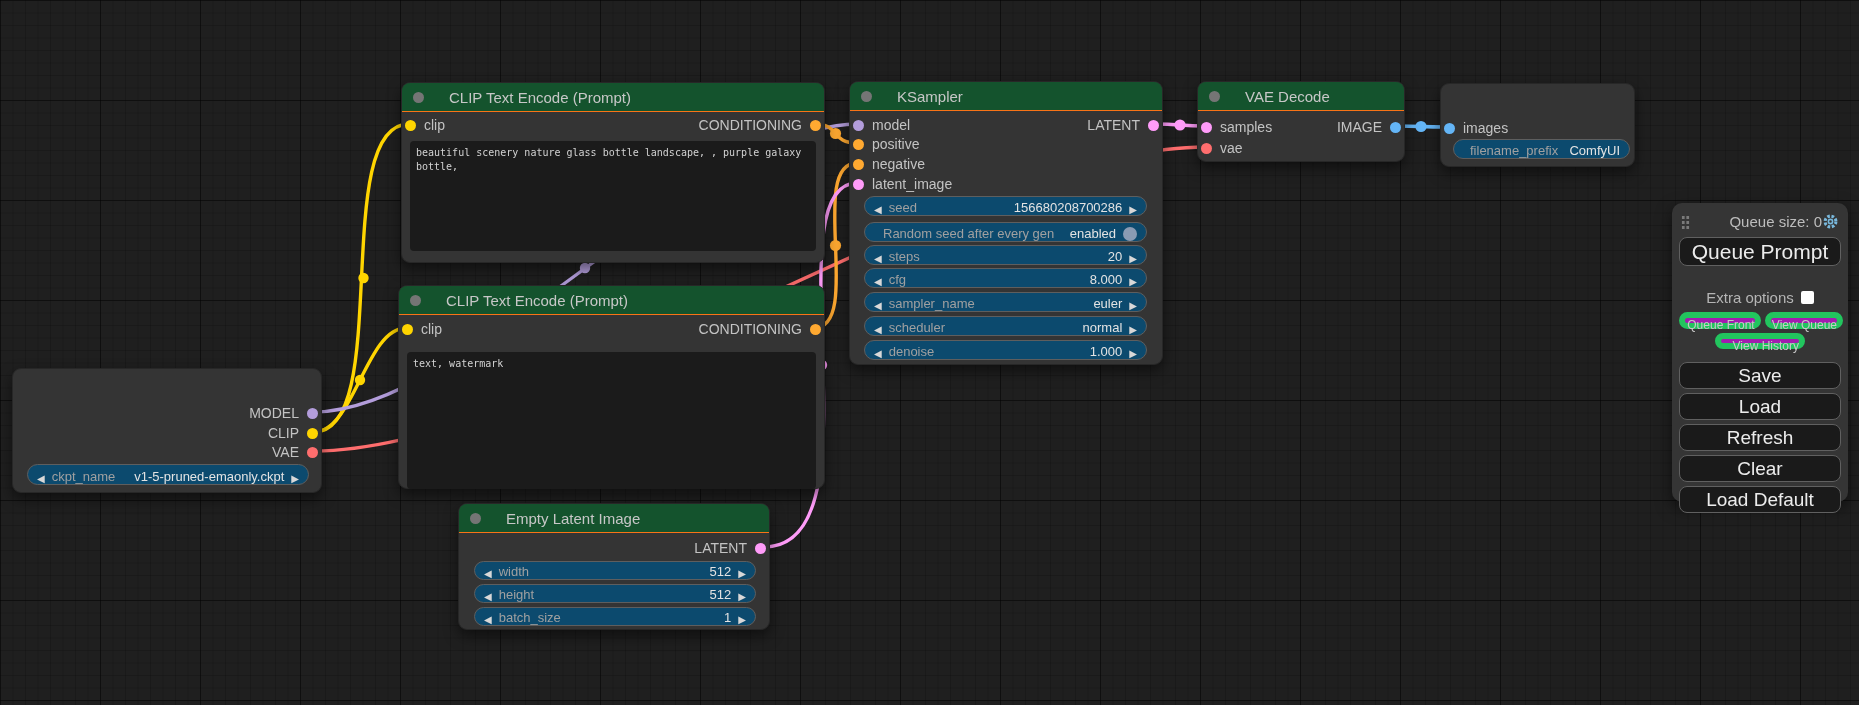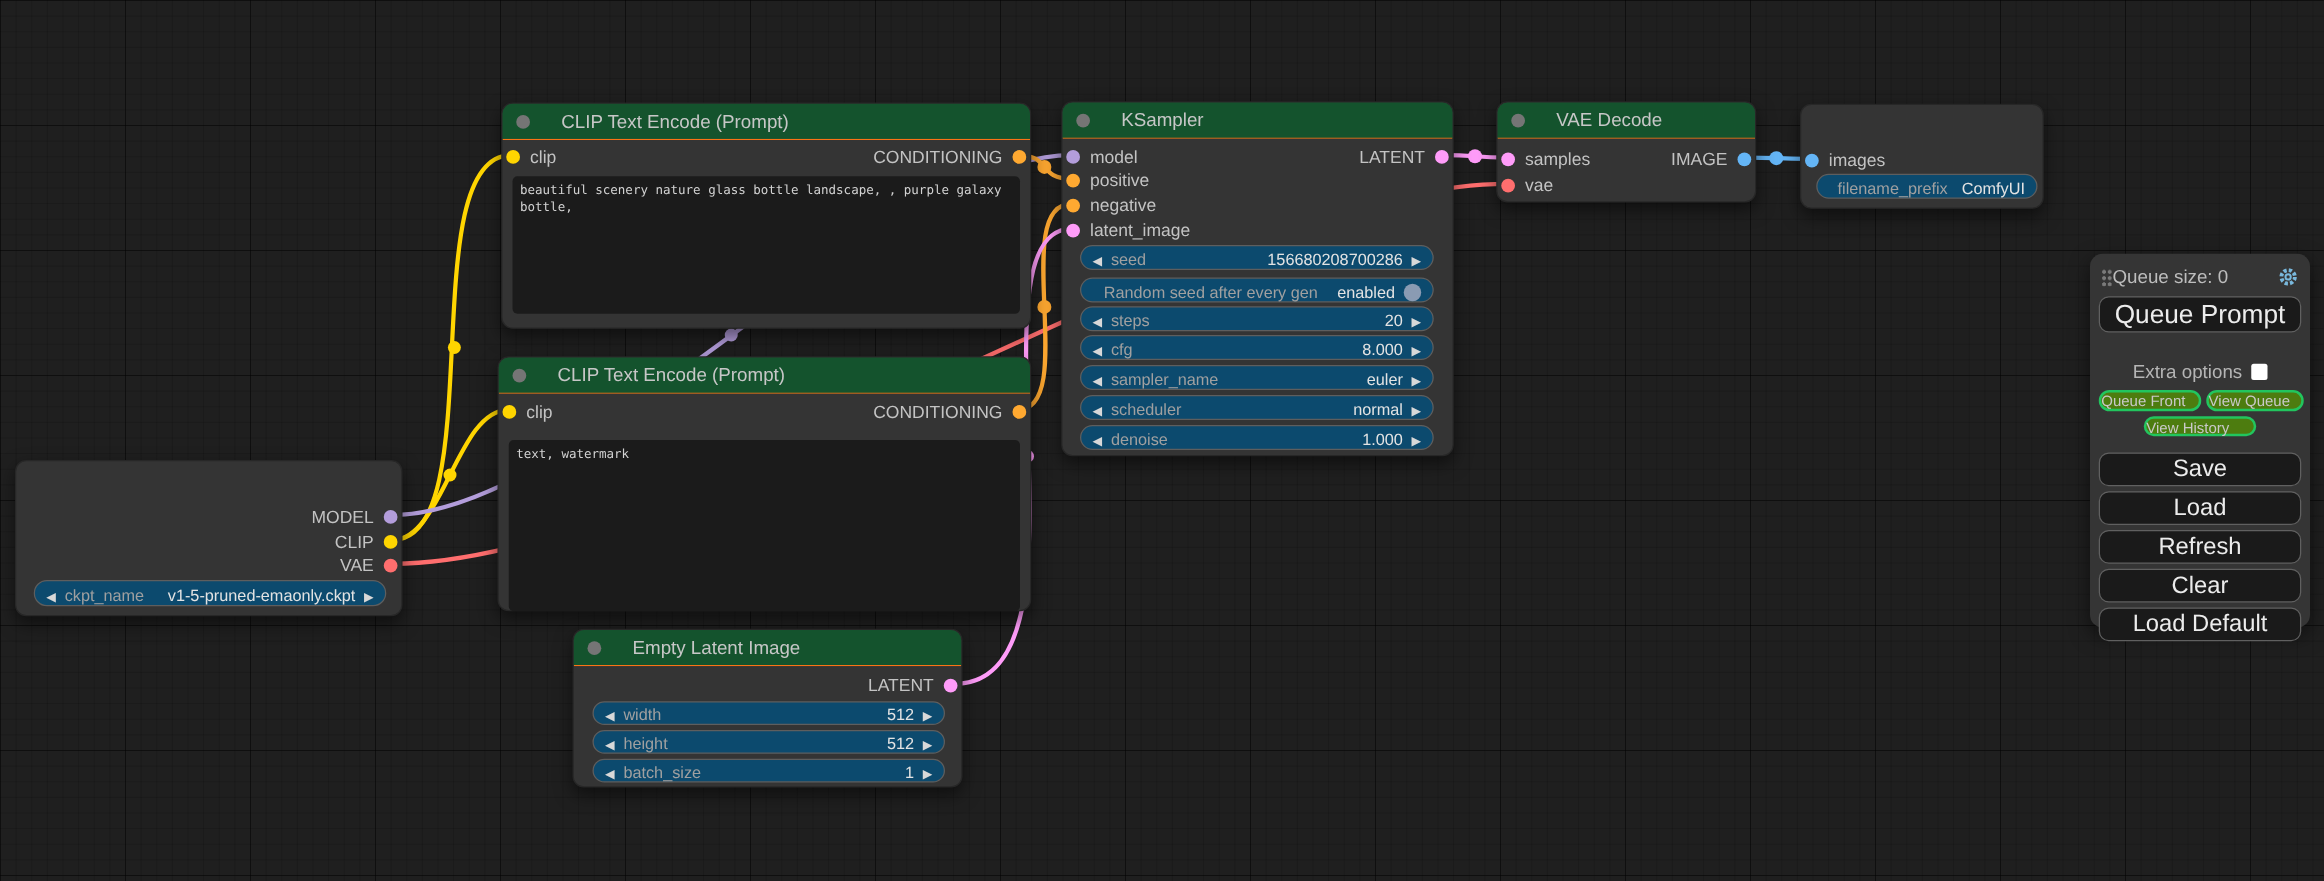--- a/index.html
+++ b/index.html
@@ -50,29 +50,29 @@
   .wvalue{margin-left:auto;color:#e3e3e3;white-space:nowrap;}
   .toggle{width:14px;height:14px;border-radius:50%;flex:0 0 auto;}
   .panel{
     position:absolute;z-index:3;background:#353535;border-radius:10px;
     box-shadow:0 6px 16px rgba(0,0,0,.55);box-sizing:border-box;
   }
   .phead{display:flex;align-items:center;padding:10px 9px 4px 9px;}
   .drag-dots{width:9px;height:14px;flex:0 0 auto;
     background-image:radial-gradient(#7a7a7a 1.3px, transparent 1.5px);
     background-size:4.5px 5px;}
-  .qsize{flex:1;text-align:left;font-size:15px;color:#bdbdbd;}
+  .qsize{flex:1;text-align:right;font-size:15px;color:#bdbdbd;}
   .qbtn{
     display:block;background:#1a1a1a;border:1px solid #606060;border-radius:8px;
     color:#ececec;font-size:19px;text-align:center;line-height:25px;height:27px;
     box-sizing:border-box;margin:0 7px;
   }
   .spill{
-    background:#4d7c0f;border:2px solid #22c55e;border-radius:9px;color:#c9c9c9;
-    font-size:12px;text-align:left;height:17px;line-height:15px;box-sizing:border-box;
+    background:#a21caf;border:6px solid #22c55e;border-radius:9px;color:#c9c9c9;
+    font-size:12px;text-align:right;height:17px;line-height:15px;box-sizing:border-box;
   }
   .xopt{display:flex;align-items:center;justify-content:center;gap:7px;
     font-size:15px;color:#b5b5b5;}
   .chk{width:13px;height:13px;background:#ffffff;border-radius:2px;}
 </style>
 </head>
 <body>
 
 <svg class="wires" width="1859" height="705" viewBox="0 0 1859 705">
   <path class="wire" d="M314 432 C394 432 329 124 409 124" stroke="#FFD500"></path>

